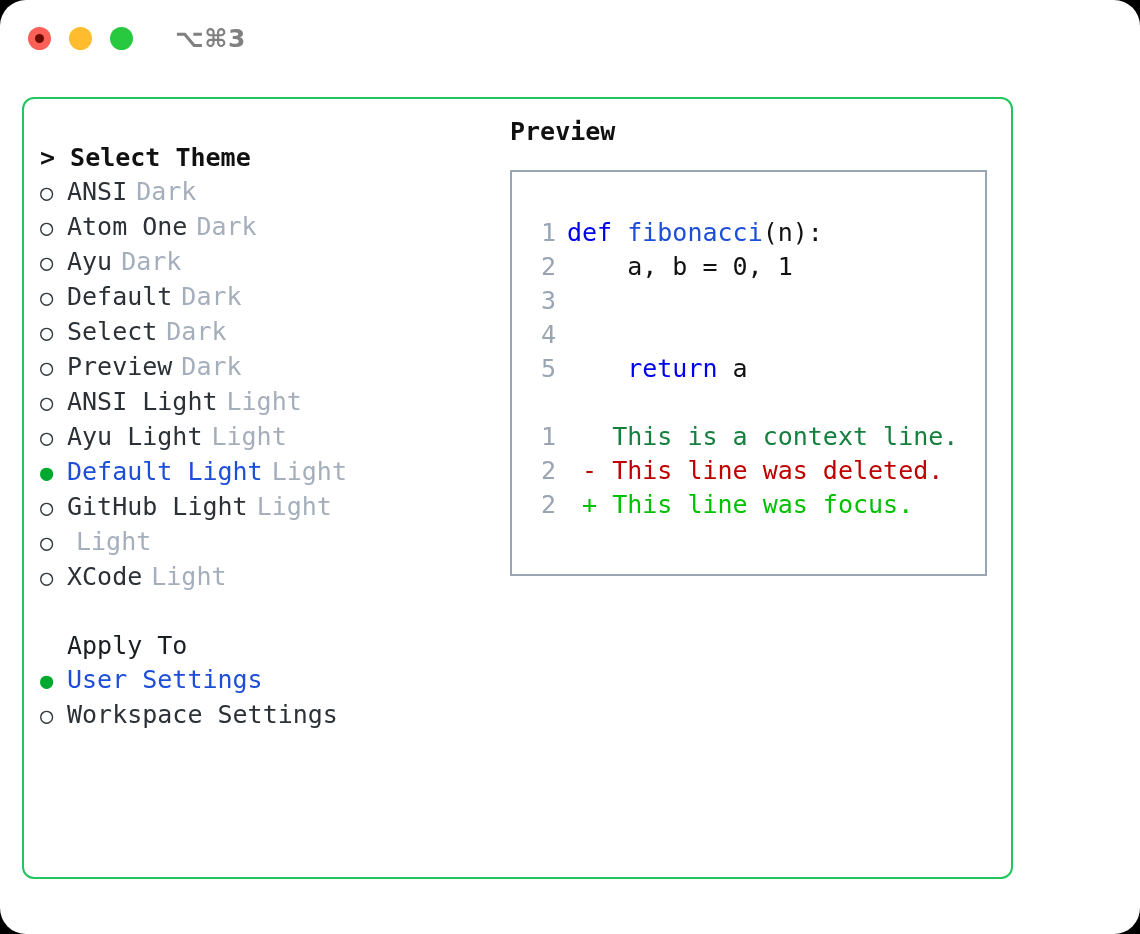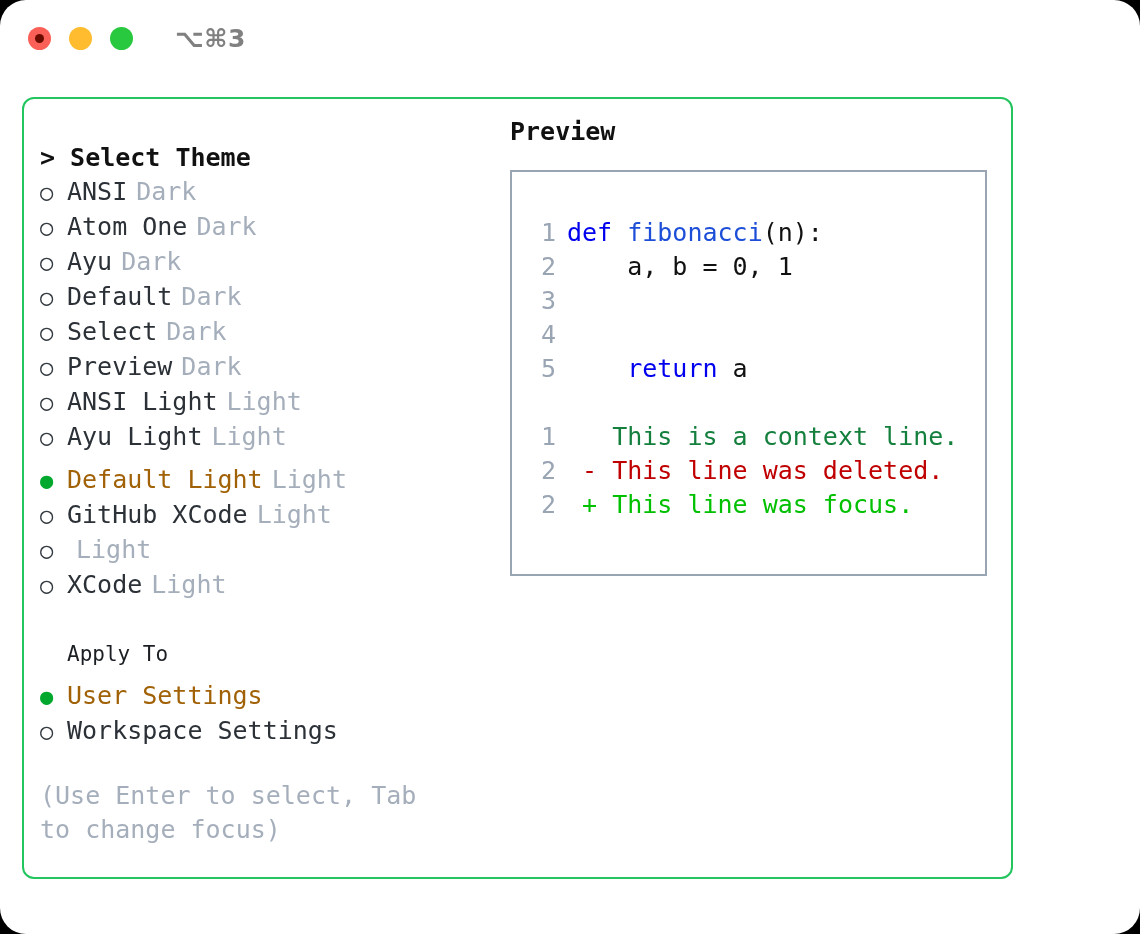--- a/index.html
+++ b/index.html
@@ -108,29 +108,29 @@
     white-space: pre;
   }
   .marker {
     width: 27px;
     flex: 0 0 27px;
     font-size: 22px;
     color: #333a40;
     line-height: 34px;
   }
   .marker.sel { color: #00a92e; }
-  .row.selected .label { color: #a16207; margin-top: 8px; }
+  .row.selected .label { color: #1d4ed8; }
   .label { color: #2b3137; }
   .tag {
     color: #a5aebb;
     margin-left: 9px;
   }
   .spacer-row { height: 34px; }
   .section-head {
-    font-size: 21px;
+    font-size: 25px;
     line-height: 34px;
     color: #1b1f24;
     padding-left: 27px;
     white-space: pre;
   }
   .hint {
     margin-top: 30px;
     font-size: 25px;
     line-height: 34px;
     color: #a5aebb;
@@ -200,31 +200,30 @@
         <div id="theme-list">
             <div class="row"><span class="marker">○</span><span class="label">ANSI</span><span class="tag">Dark</span></div>
             <div class="row"><span class="marker">○</span><span class="label">Atom One</span><span class="tag">Dark</span></div>
             <div class="row"><span class="marker">○</span><span class="label">Ayu</span><span class="tag">Dark</span></div>
             <div class="row"><span class="marker">○</span><span class="label">Default</span><span class="tag">Dark</span></div>
             <div class="row"><span class="marker">○</span><span class="label">Select</span><span class="tag">Dark</span></div>
             <div class="row"><span class="marker">○</span><span class="label">Preview</span><span class="tag">Dark</span></div>
             <div class="row"><span class="marker">○</span><span class="label">ANSI Light</span><span class="tag">Light</span></div>
             <div class="row"><span class="marker">○</span><span class="label">Ayu Light</span><span class="tag">Light</span></div>
             <div class="row selected"><span class="marker sel">●</span><span class="label">Default Light</span><span class="tag">Light</span></div>
-            <div class="row"><span class="marker">○</span><span class="label">GitHub XCode</span><span class="tag">Light</span></div>
+            <div class="row"><span class="marker">○</span><span class="label">GitHub Light</span><span class="tag">Light</span></div>
             <div class="row"><span class="marker">○</span><span class="tag">Light</span></div>
             <div class="row"><span class="marker">○</span><span class="label">XCode</span><span class="tag">Light</span></div>
           </div>
         <div class="spacer-row"></div>
         <div class="section-head">Apply To</div>
         <div id="apply-list">
             <div class="row selected"><span class="marker sel">●</span><span class="label">User Settings</span></div>
             <div class="row"><span class="marker">○</span><span class="label">Workspace Settings</span></div>
           </div>
-        <div class="hint">(Use Enter to select, Tab to change focus)</div>
       </div>
 
       <div class="right-pane">
         <div class="preview-title">Preview</div>
         <div class="preview-box">
           <div id="code-block">
               <div class="code-line"><span class="lineno">1</span><span class="code-text"><span class="kw">def</span><span class="plain"> </span><span class="fn">fibonacci</span><span class="plain">(n):</span></span></div>
               <div class="code-line"><span class="lineno">2</span><span class="code-text"><span class="plain">    a, b = 0, 1</span></span></div>
               <div class="code-line"><span class="lineno">3</span></div>
               <div class="code-line"><span class="lineno">4</span></div>

